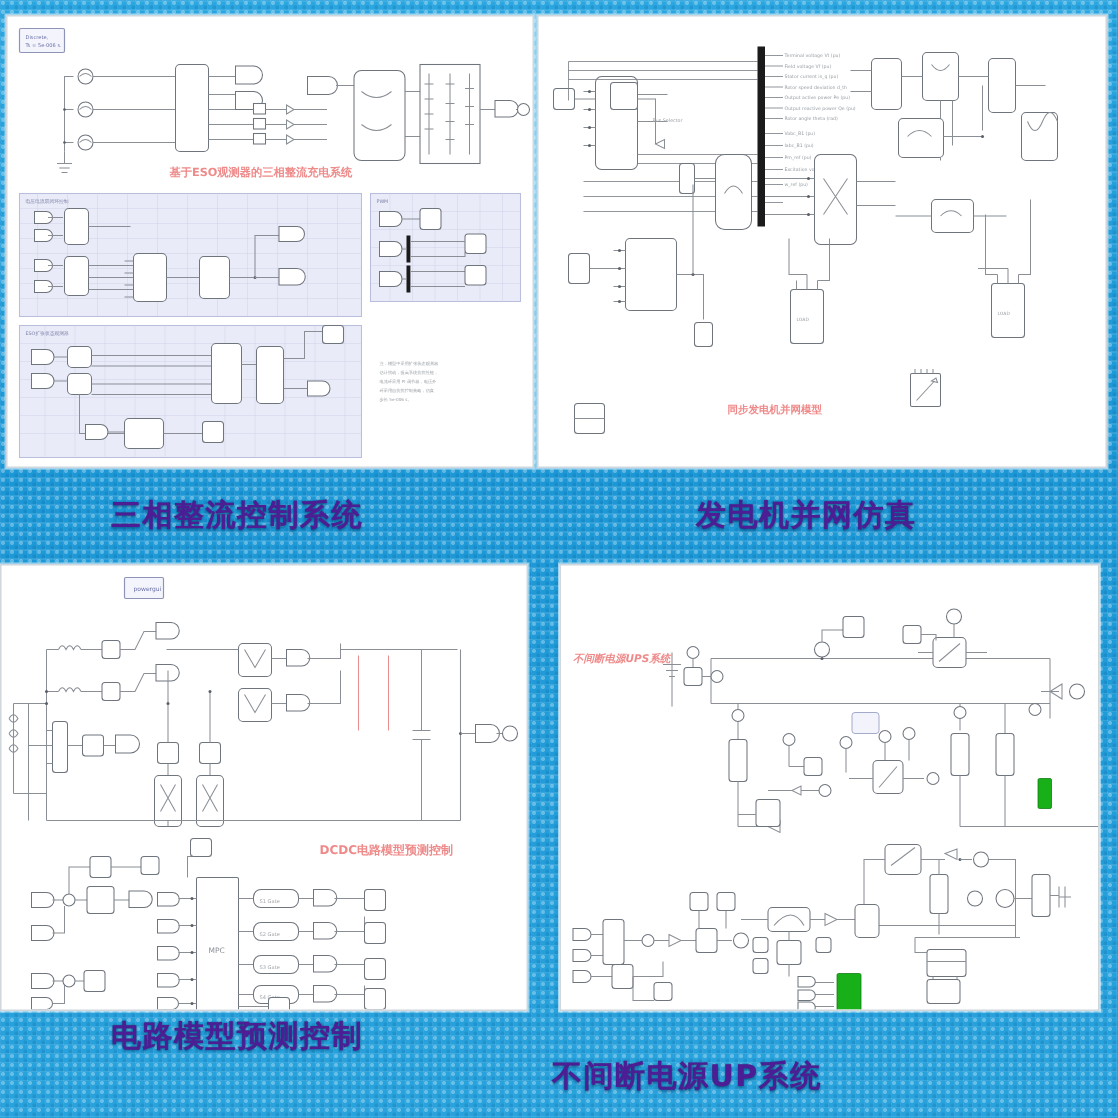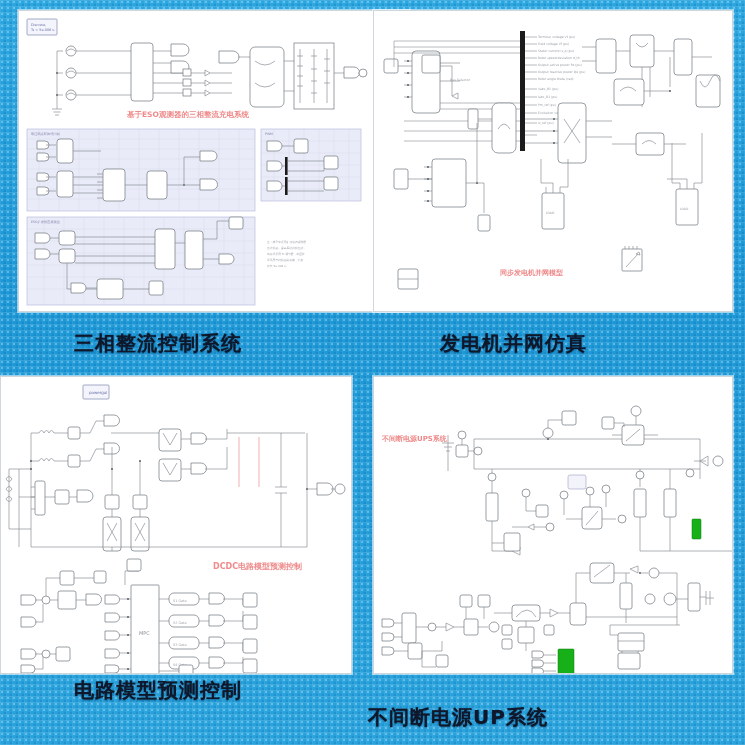--- a/index.html
+++ b/index.html
@@ -26,41 +26,41 @@
       repeating-linear-gradient(0deg, rgba(255,255,255,0.10) 0 1px, rgba(0,0,0,0) 1px 6px),
       repeating-linear-gradient(90deg, rgba(255,255,255,0.07) 0 1px, rgba(0,0,0,0) 1px 6px);
   }
 
   .panel{
     position:absolute;background:#ffffff;
     border:1px solid #cfd6dc;
     box-shadow:0 0 0 1px rgba(255,255,255,.55);
     overflow:hidden;
   }
-  #p1{left:18px;  top:10px;  width:350px; height:300px;padding-left:40px;}
-  #p2{left:373px; top:10px;  width:358px; height:300px;}
+  #p1{left:4px;  top:10px;  width:350px; height:300px;}
+  #p2{left:358px; top:10px;  width:358px; height:300px;padding-left:20px;}
   #p3{left:0;  top:376px; width:350px; height:296px;}
-  #p4{left:373px; top:376px; width:358px; height:296px;}
+  #p4{left:373px; top:376px; width:358px; height:296px;font-style:italic;}
 
   .band{position:absolute;left:0;width:745px;pointer-events:none;}
   #band1{top:312px;height:62px;}
   #band2{top:674px;height:71px;}
 
   .cap{
     position:absolute;
-    color:#0f172a;
+    color:#4c1d95;
     font-size:20px;
     font-weight:bold;
     letter-spacing:1px;
     text-shadow:0 1px 2px rgba(0,60,110,.55), 0 0 1px rgba(0,0,0,.4);
     white-space:nowrap;
     font-family:"DejaVu Sans","Liberation Sans",sans-serif;
   }
   #cap1{left:74px;  top:330px;}
-  #cap2{left:440px; top:330px;}
+  #cap2{left:464px; top:330px;}
   #cap3{left:74px;  top:677px;}
   #cap4{left:368px; top:704px;}
 
   
   .svgwrap{position:absolute;inset:0;}
   svg{display:block;}
   .ln{stroke:#8a8f96;stroke-width:.7;fill:none;}
   .ln2{stroke:#7b8088;stroke-width:.55;fill:none;}
   .bx{stroke:#6f757d;stroke-width:.7;fill:#ffffff;}
   .bxl{stroke:#9aa0c4;stroke-width:.6;fill:#f2f3fb;}

